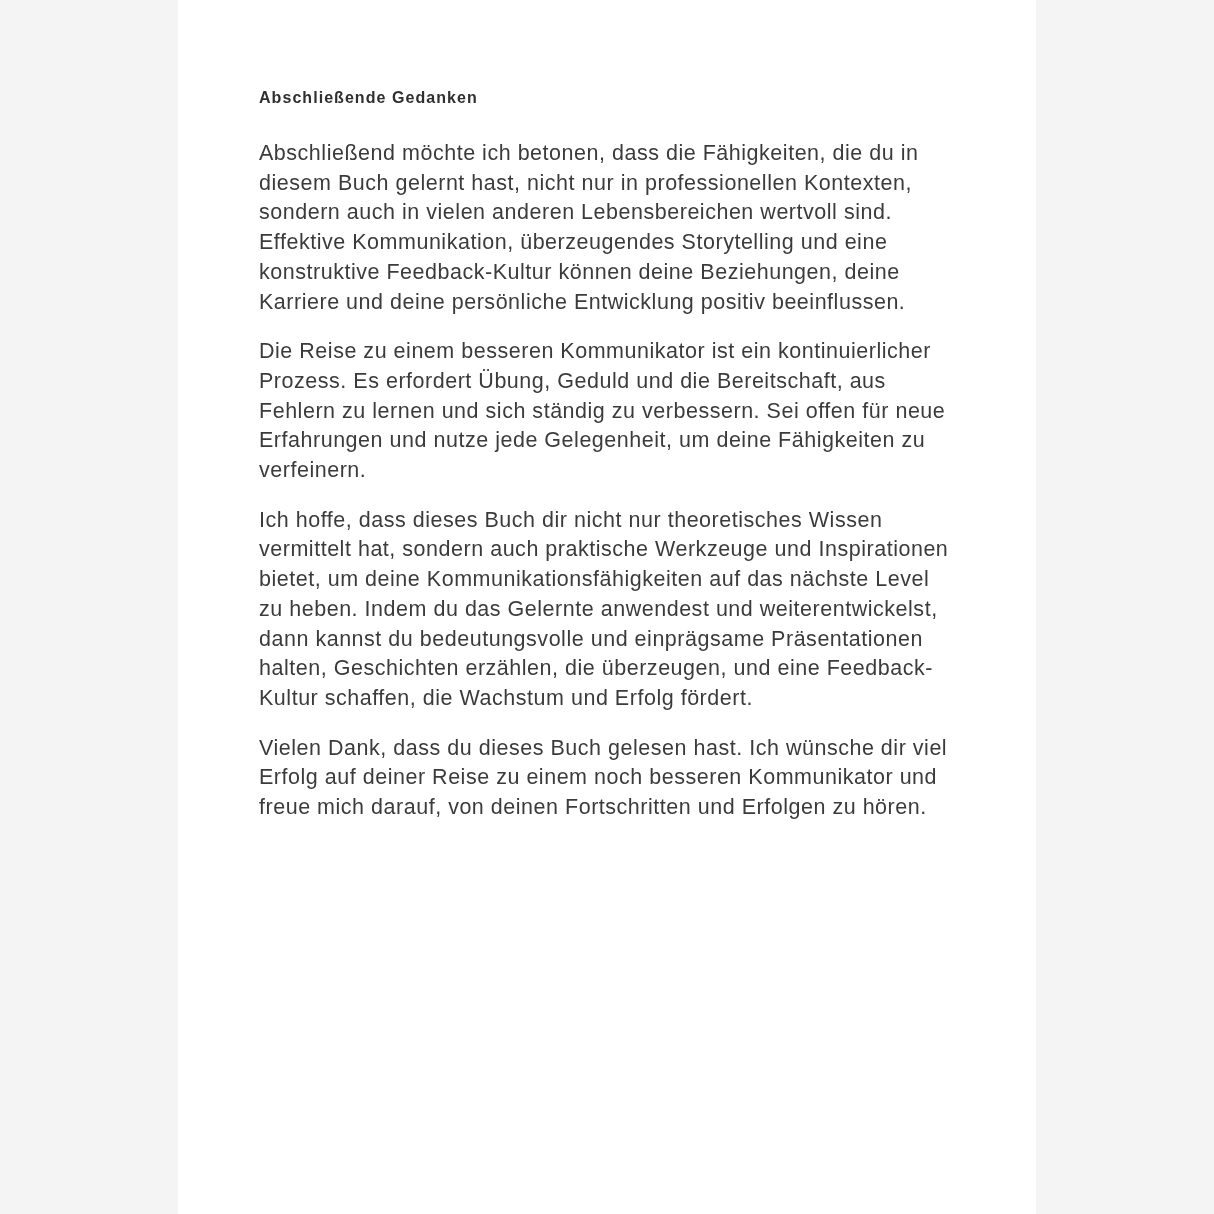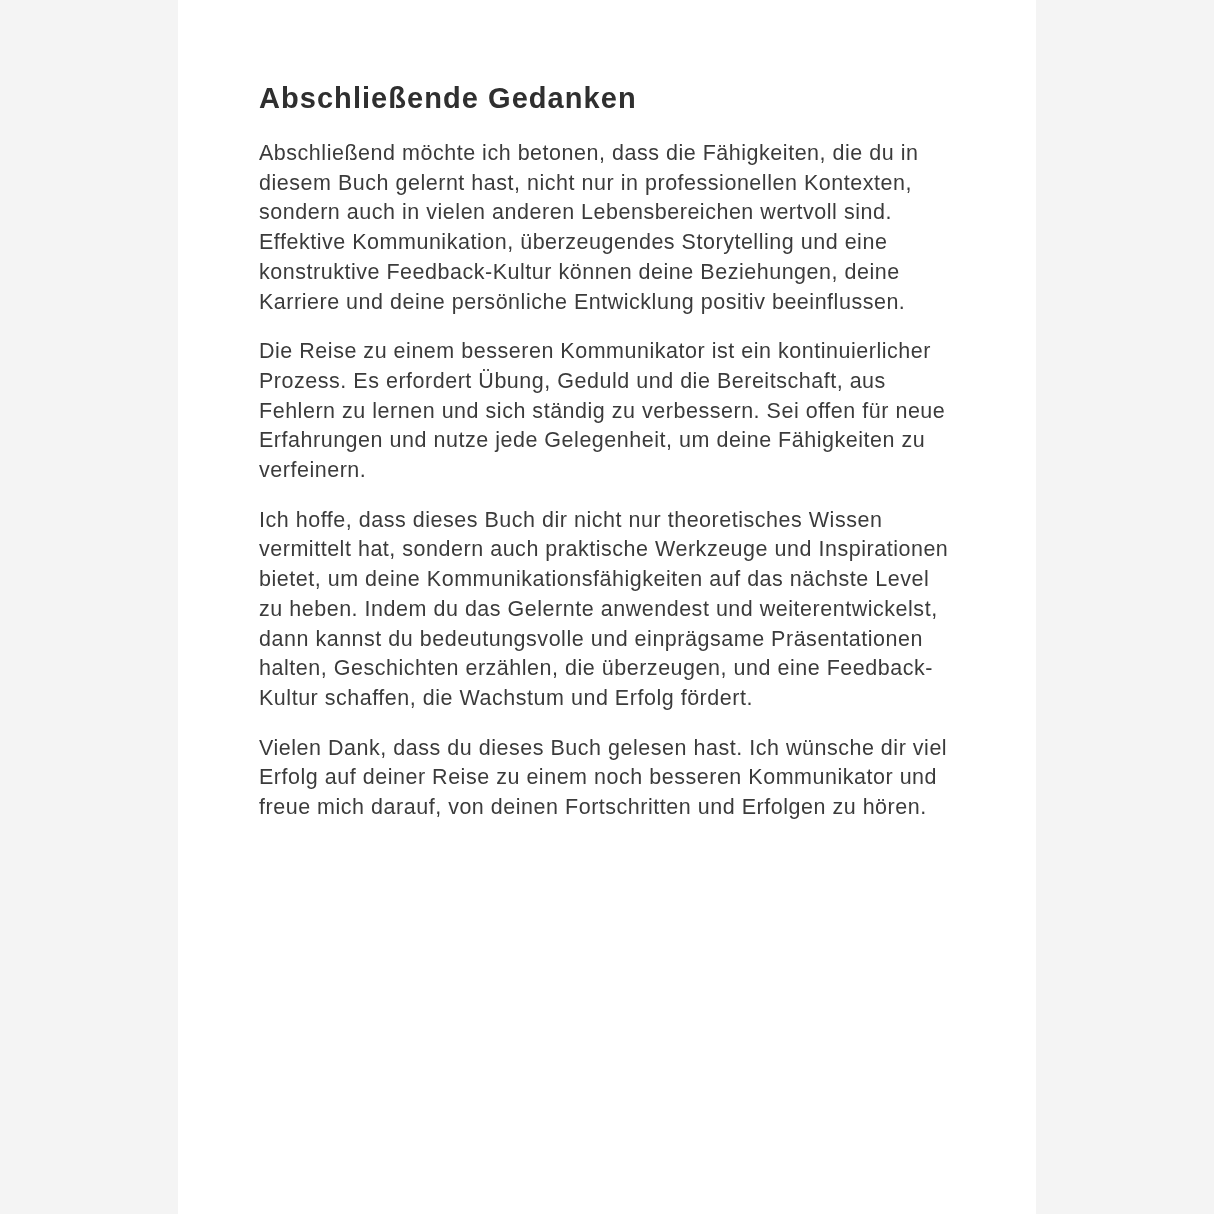--- a/index.html
+++ b/index.html
@@ -31,21 +31,21 @@
   }
 
   #content {
     position: absolute;
     left: 81px;
     top: 84px;
     width: 697px;
   }
 
   #chapter-heading {
-    font-size: 29px;
+    font-size: 16px;
     font-weight: bold;
     letter-spacing: 1.05px;
     color: #2f2f2f;
     line-height: 28px;
     margin: 0 0 26px 0;
     white-space: pre-wrap;
   }
 
   .body-paragraph {
     font-size: 22.5px;

